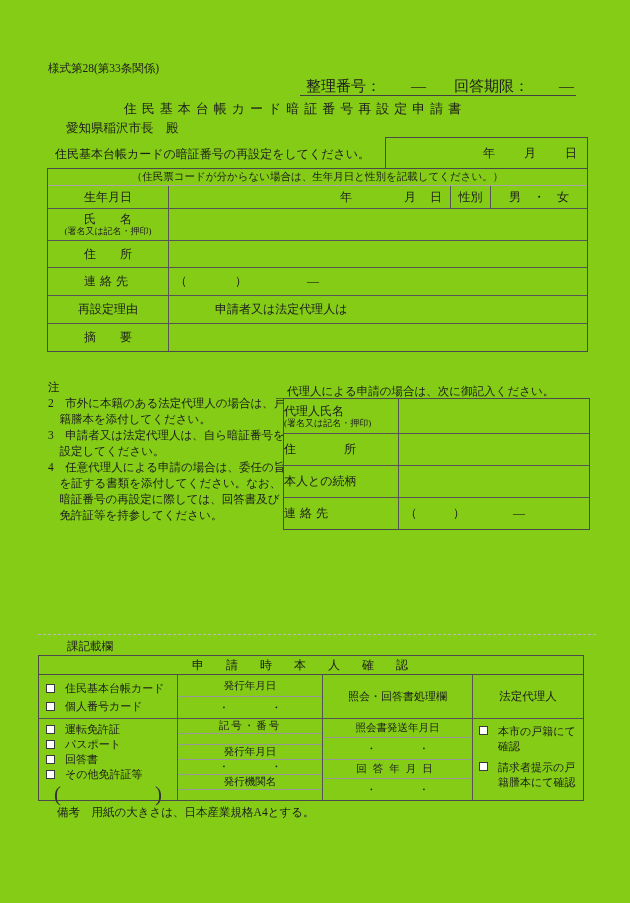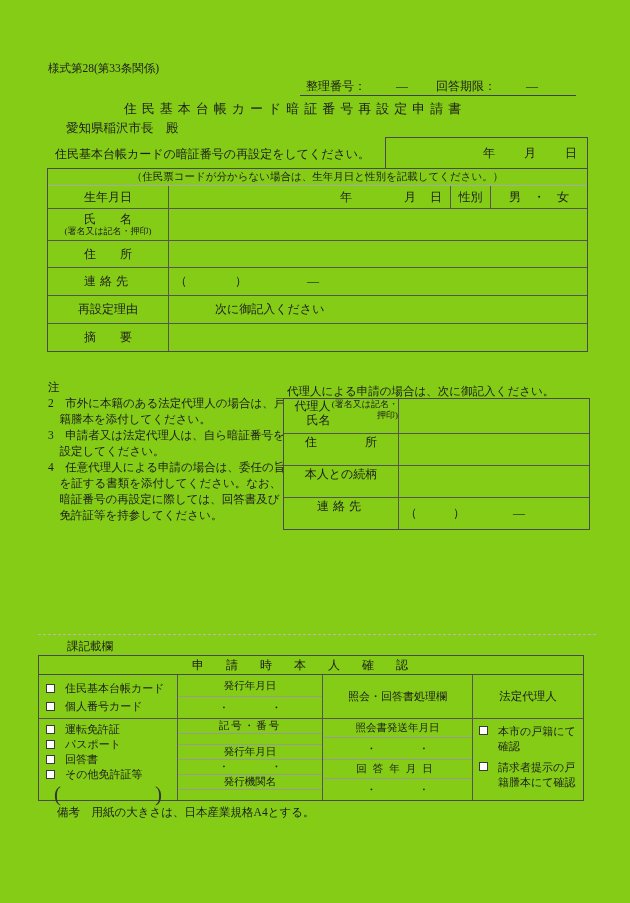--- a/index.html
+++ b/index.html
@@ -13,21 +13,21 @@
     color: #1c1c1c;
     overflow: hidden;
   }
   .abs { position: absolute; }
 
   
   .form-code { left:48px; top:61px; font-size:11.5px; }
   .ref-line {
     left:300px; top:78px; width:276px; height:18px;
     border-bottom:1px solid #3f3f3f;
-    display:flex; align-items:center; font-size:12px;
+    display:flex; align-items:center; font-size:15px;
   }
   .ref-line .lbl1 { margin-left:6px; }
   .ref-line .dash1 { margin-left:30px; }
   .ref-line .lbl2 { margin-left:28px; }
   .ref-line .dash2 { margin-left:30px; }
   .doc-title { left:0; top:100px; width:590px; text-align:center; font-size:13px; letter-spacing:5px; }
   .addressee { left:66px; top:120px; font-size:12.5px; }
   .request-text { left:55px; top:146px; font-size:12px; }
   .date-box {
     left:385px; top:137px; width:203px; height:32px;
@@ -62,21 +62,21 @@
   
   .notes { left:48px; top:379px; width:240px; font-size:11.5px; line-height:16px; }
   .notes p { padding-left:1em; text-indent:-1em; }
 
   
   .agent-heading { left:287px; top:384px; font-size:11.5px; }
   .at { left:283px; top:398px; width:307px; border:1px solid #4a4a4a; font-size:12px; }
   .at-row { display:flex; align-items:stretch; border-top:1px solid #555; }
   .at-row:first-child { border-top:none; }
   .at-label { flex:0 0 115px; border-right:1px solid #555;
-    display:flex; flex-direction:row; justify-content:center; text-align:right; }
+    display:flex; flex-direction:column; justify-content:center; text-align:left; }
   .at-val { flex:1; display:flex; align-items:center; }
   .h34{height:34px}
 
   
   .perf { left:38px; top:634px; width:558px; border-top:1px dashed #b9b9b9; height:0; }
   .office-label { left:67px; top:639px; font-size:11.5px; }
   .ot { left:38px; top:655px; width:546px; border:1px solid #4a4a4a; }
   .ot-title { height:19px; border-bottom:1px solid #4a4a4a; text-align:center;
     font-size:12px; letter-spacing:22px; line-height:18px; }
   .ot-body { display:flex; }
@@ -165,21 +165,21 @@
     <div class="mt-row h27">
       <div class="mt-label">住　　所</div>
       <div class="mt-val"></div>
     </div>
     <div class="mt-row h28">
       <div class="mt-label ls4">連絡先</div>
       <div class="mt-val pad6">（　　　　）　　　　　—</div>
     </div>
     <div class="mt-row h28">
       <div class="mt-label">再設定理由</div>
-      <div class="mt-val pad46">次に御記入ください</div>
+      <div class="mt-val pad46">申請者又は法定代理人は</div>
     </div>
     <div class="mt-row h28">
       <div class="mt-label">摘　　要</div>
       <div class="mt-val"></div>
     </div>
   </div>
 
   <div class="abs notes">
     <div>注</div>
     <p>2　市外に本籍のある法定代理人の場合は、戸籍謄本を添付してください。</p>

